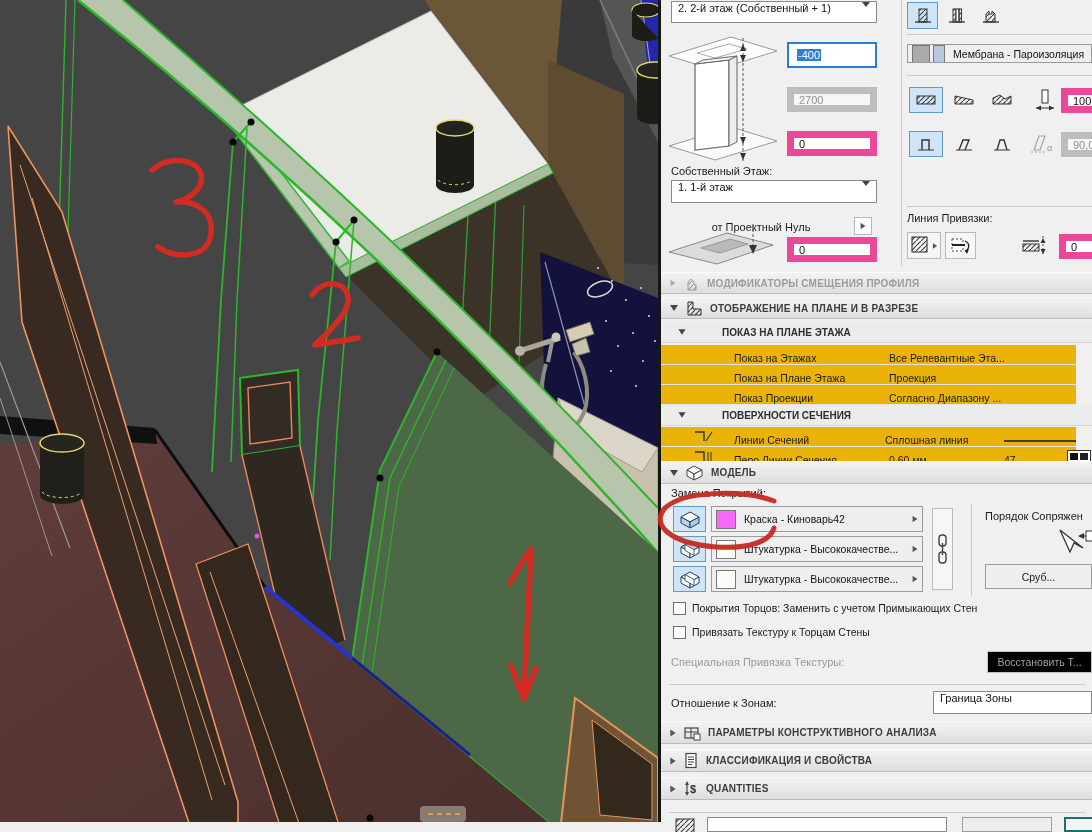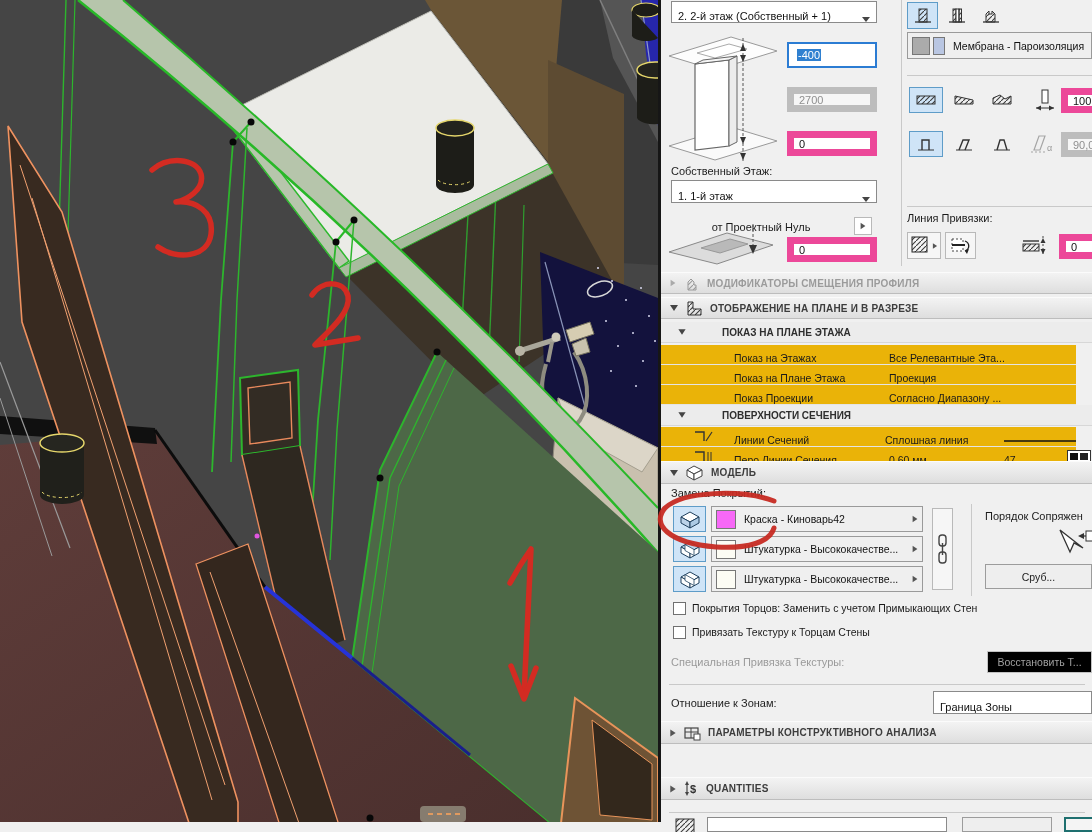--- a/index.html
+++ b/index.html
@@ -13,21 +13,21 @@
   
   .panel{left:661px;top:0;width:431px;height:832px;background:#f0f0f0;overflow:hidden;}
   .lbl{font-size:11px;color:#1c1c1c;white-space:nowrap;}
   .lbl.gray{color:#9a9a9a;}
   .field{background:#fff;border:7px solid #ec4899;font-size:11px;color:#111;
          display:flex;align-items:center;padding:0 5px;box-sizing:border-box;}
   .field.focus{border:2px solid #2b7cd3;padding:0 8px;}
   .field.disabled{background:#f6f6f6;border-color:#bdbdbd;color:#8f8f8f;}
   .sel-text{background:#2f80d0;color:#fff;padding:0 1px;}
   .dropdown{background:#fff;border:1px solid #8a8a8a;font-size:11px;color:#111;
-            display:flex;align-items:flex-end;padding:0 6px;box-sizing:border-box;overflow:hidden;white-space:nowrap;}
+            display:flex;align-items:flex-start;padding:0 6px;box-sizing:border-box;overflow:hidden;white-space:nowrap;}
   .caret{width:0;height:0;border-left:4px solid transparent;border-right:4px solid transparent;border-top:5px solid #444;margin-left:auto;flex:0 0 auto;}
   .tri-r{width:0;height:0;border-top:4px solid transparent;border-bottom:4px solid transparent;border-left:6px solid #555;display:inline-block;}
   .tri-d{width:0;height:0;border-left:4px solid transparent;border-right:4px solid transparent;border-top:6px solid #444;display:inline-block;}
   .icon-btn{background:#f3f3f3;border:1px solid #b9b9b9;box-sizing:border-box;display:flex;align-items:center;justify-content:center;}
   .icon-btn.sel{background:#cfe4f7;border-color:#5e9cc8;}
   .hr{background:#c9c9c9;height:1px;}
   .vr{background:#c9c9c9;width:1px;}
   .section-bar{width:431px;height:22px;background:linear-gradient(#f3f3f3,#dedede);
     border-top:1px solid #fbfbfb;border-bottom:1px solid #bdbdbd;box-sizing:border-box;
     display:flex;align-items:center;gap:7px;padding-left:9px;font-size:10px;font-weight:700;color:#3d3d3d;letter-spacing:.2px;white-space:nowrap;}
@@ -281,21 +281,21 @@
     </div>
     <div class="abs icon-btn" style="left:314px;top:2px;width:31px;height:27px;background:transparent;border-color:transparent">
       <svg width="18" height="20">
           <path d="M4,16 V8 L7,5 V8 H10 V5 L13,8 V16 Z" fill="url(#h45)" stroke="#333"></path>
           <line x1="1" y1="16" x2="17" y2="16" stroke="#333" stroke-width="1.3"></line>
         </svg>
     </div>
 
     <div class="abs hr" style="left:246px;top:34px;width:185px"></div>
 
-    <div class="abs combo" style="left:246px;top:32px;width:185px;height:27px">
+    <div class="abs combo" style="left:246px;top:44px;width:185px;height:19px">
       <span class="swatch" style="width:18px;height:18px;background:#ababab"></span>
       <span class="swatch" style="width:12px;height:18px;margin-left:3px;background:#b9c6e2"></span>
       <span style="margin-left:8px">Мембрана - Пароизоляция</span>
     </div>
 
     <div class="abs hr" style="left:246px;top:75px;width:185px"></div>
 
     <div class="abs icon-btn sel" style="left:248px;top:87px;width:34px;height:26px">
       <svg width="22" height="18">
           <rect x="2" y="5" width="18" height="8" fill="url(#h45)" stroke="#333"></rect>
@@ -535,20 +535,31 @@
     <div class="abs section-bar" style="top:721px;height:23px">
       <span class="tri-r" style="transform:scale(.9)"></span>
       <svg width="18" height="16">
         <rect x="2" y="3" width="13" height="10" fill="none" stroke="#444" stroke-width="1.2"></rect>
         <line x1="2" y1="7" x2="15" y2="7" stroke="#444"></line>
           <line x1="8" y1="3" x2="8" y2="13" stroke="#444"></line>
         <rect x="11" y="9" width="6" height="6" fill="#fff" stroke="#444"></rect>
       </svg>
       <span>ПАРАМЕТРЫ КОНСТРУКТИВНОГО АНАЛИЗА</span>
     </div>
+    <div class="abs section-bar" style="top:749px;height:23px">
+      <span class="tri-r" style="transform:scale(.9)"></span>
+      <svg width="16" height="17">
+        <rect x="3" y="1.5" width="10" height="14" fill="#fff" stroke="#444" stroke-width="1.2"></rect>
+        <line x1="5" y1="5" x2="11" y2="5" stroke="#444"></line>
+          <line x1="5" y1="7.5" x2="11" y2="7.5" stroke="#444"></line>
+        <line x1="5" y1="10" x2="11" y2="10" stroke="#444"></line>
+          <line x1="5" y1="12.5" x2="9" y2="12.5" stroke="#444"></line>
+      </svg>
+      <span>КЛАССИФИКАЦИЯ И СВОЙСТВА</span>
+    </div>
     <div class="abs section-bar" style="top:777px;height:23px">
       <span class="tri-r" style="transform:scale(.9)"></span>
       <svg width="16" height="17">
         <line x1="4" y1="3" x2="4" y2="14" stroke="#444" stroke-width="1.2"></line>
         <polygon points="4,1 2,5 6,5" fill="#444"></polygon>
           <polygon points="4,16 2,12 6,12" fill="#444"></polygon>
         <text x="7" y="13" font-size="11" font-weight="bold" fill="#333" font-family="Liberation Sans">$</text>
       </svg>
       <span>QUANTITIES</span>
     </div>

